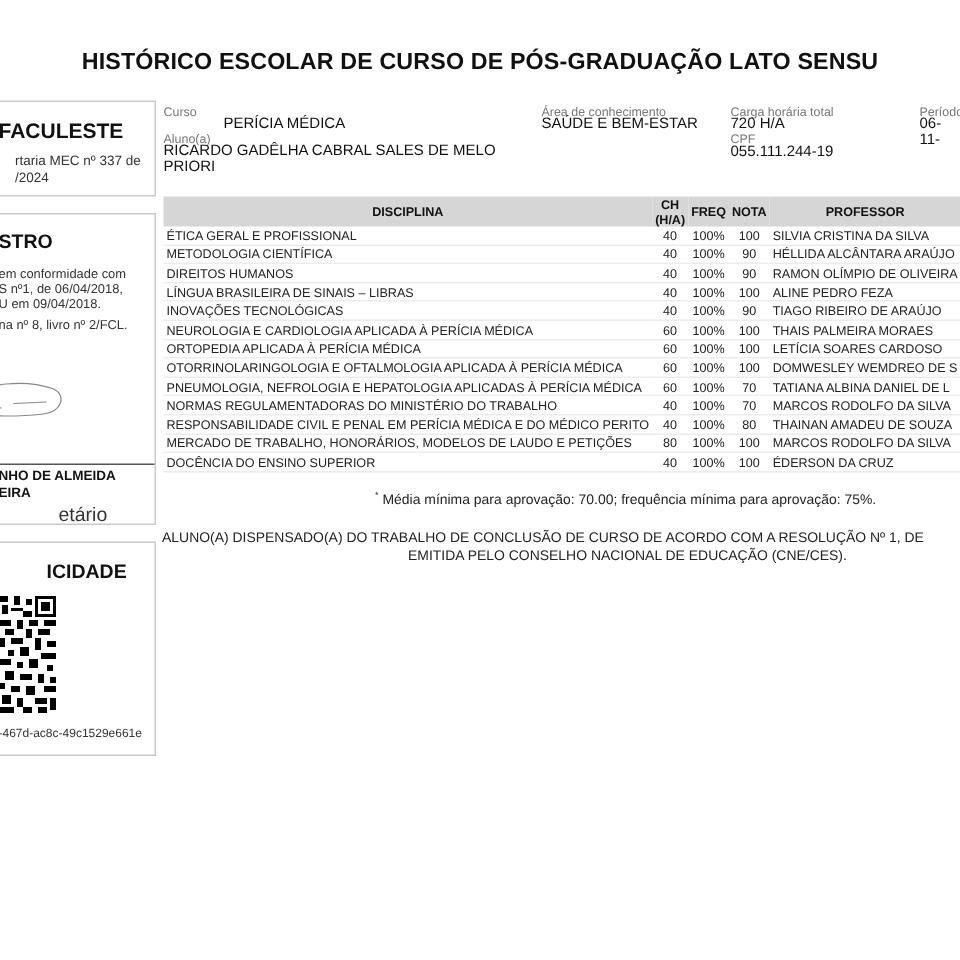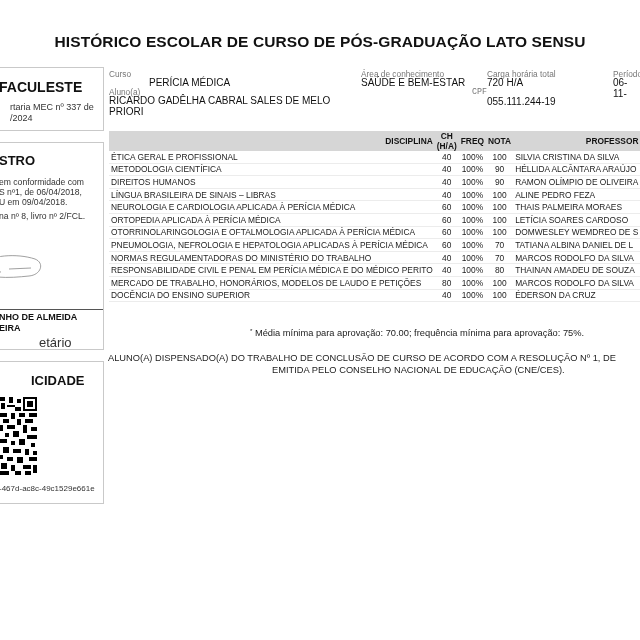--- a/index.html
+++ b/index.html
@@ -17,21 +17,21 @@
     .sig { position:absolute; left:-20px; top:108px; width:64px; height:30px; }
     .sig-line { position:absolute; left:0; top:166px; width:104px; border-top:1px solid #555; }
     .signer { position:absolute; left:0; top:169px; font-weight:bold; font-size:9px; line-height:11px; color:#111; }
     .signer-role { position:absolute; left:0; top:192px; font-size:13px; color:#333;margin-left:40px; }
     .auth-title { position:absolute; left:0; top:11px; font-weight:bold; font-size:13px; color:#111;padding-left:32px; }
     .qr { position:absolute; left:0; top:33px; width:40px; height:82px; }
     .auth-code { position:absolute; left:0; top:122px; font-size:8px; color:#333; white-space:nowrap; }
     .lbl { position:absolute; font-size:8.3px; color:#777; }
     .val { position:absolute; font-size:10px; color:#111; line-height:11px; }
     table.grades { position:absolute; left:109px; top:131px; border-collapse:collapse; font-size:8.4px; color:#222; }
-    table.grades th { background:#d6d6d6; font-weight:bold; text-align:right; height:10px; padding:0 2px; color:#111; }
+    table.grades th { background:#d6d6d6; font-weight:bold; text-align:center; height:10px; padding:0 2px; color:#111; }
     table.grades td { height:11.6px; padding:0 2px; border-bottom:1px solid #ececec; white-space:nowrap; }
     table.grades td.num, table.grades th.num { text-align:center; }
     .c-disc { width:316px; }
     .c-ch { width:32px; }
     .c-freq { width:26px; }
     .c-nota { width:22px; }
     .c-prof { width:140px;margin-top:26px; }
     .note { position:absolute; left:250px; top:328px; font-size:9.3px; color:#222; white-space:nowrap; }
     .note sup { font-size:6px; vertical-align:top; }
     .dispensa { position:absolute; left:108px; top:352px; width:590px; font-size:9.3px; line-height:12px; color:#222; }
@@ -129,21 +129,21 @@
 <div class="val" style="left:109px; top:95px;">
   <div>RICARDO GADÊLHA CABRAL SALES DE MELO</div>
   <div>PRIORI</div>
 </div>
 
 <div class="lbl" style="left:361px; top:69px;">Área de conhecimento</div>
 <div class="val" style="left:361px; top:77px;">SAÚDE E BEM-ESTAR</div>
 
 <div class="lbl" style="left:487px; top:69px;">Carga horária total</div>
 <div class="val" style="left:487px; top:77px;">720 H/A</div>
-<div class="lbl" style="left:472px; top:87px;font-family:Liberation Mono, monospace;">CPF</div>
+<div class="lbl" style="left:487px; top:87px;">CPF</div>
 <div class="val" style="left:487px; top:96px;">055.111.244-19</div>
 
 <div class="lbl" style="left:613px; top:69px;">Período</div>
 <div class="val" style="left:613px; top:77px;">06-11-</div>
 
 <table class="grades">
   <thead>
     <tr>
       <th class="c-disc">DISCIPLINA</th>
       <th class="c-ch num">CH (H/A)</th>
@@ -175,20 +175,27 @@
         <td>RAMON OLÍMPIO DE OLIVEIRA</td>
       </tr>
     <tr>
         <td>LÍNGUA BRASILEIRA DE SINAIS – LIBRAS</td>
         <td class="num">40</td>
         <td class="num">100%</td>
         <td class="num">100</td>
         <td>ALINE PEDRO FEZA</td>
       </tr>
     <tr>
+        <td>INOVAÇÕES TECNOLÓGICAS</td>
+        <td class="num">40</td>
+        <td class="num">100%</td>
+        <td class="num">90</td>
+        <td>TIAGO RIBEIRO DE ARAÚJO</td>
+      </tr>
+    <tr>
         <td>NEUROLOGIA E CARDIOLOGIA APLICADA À PERÍCIA MÉDICA</td>
         <td class="num">60</td>
         <td class="num">100%</td>
         <td class="num">100</td>
         <td>THAIS PALMEIRA MORAES</td>
       </tr>
     <tr>
         <td>ORTOPEDIA APLICADA À PERÍCIA MÉDICA</td>
         <td class="num">60</td>
         <td class="num">100%</td>

